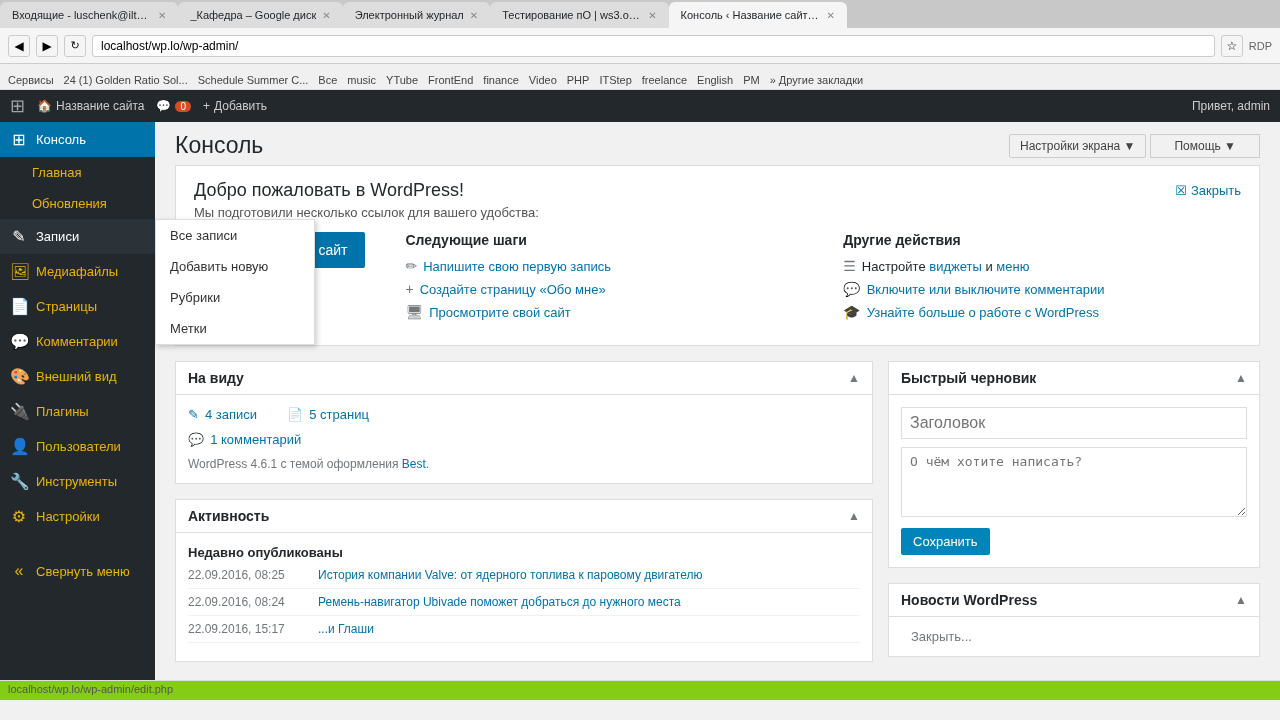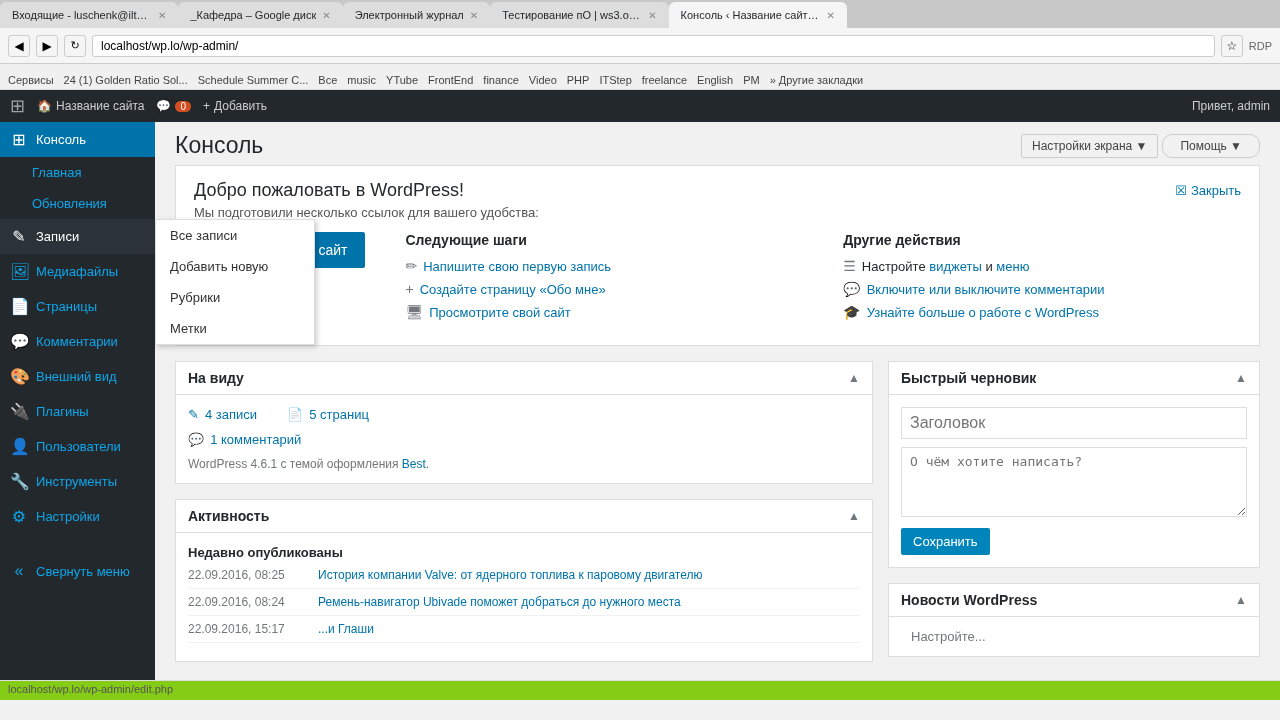--- a/index.html
+++ b/index.html
@@ -26,35 +26,35 @@
     .admin-bar-right { display: flex; align-items: center; gap: 12px; }
     .wp-logo { background: #23282d; color: #9ea3a8; font-size: 18px; }
     .admin-bar-item { display: flex; align-items: center; gap: 4px; color: #ccc; cursor: pointer; }
     .comment-badge { background: #d54e21; color: white; border-radius: 10px; padding: 0 5px; font-size: 10px; }
 
     
     .wp-main { display: flex; flex: 1; }
 
     
     .sidebar { width: 155px; background: #23282d; color: #9ea3a8; min-height: 558px; flex-shrink: 0; }
-    .sidebar-menu-item { display: flex; align-items: center; gap: 8px; padding: 8px 10px; cursor: pointer; font-size: 13px; color: #0ea5e9; position: relative; }
+    .sidebar-menu-item { display: flex; align-items: center; gap: 8px; padding: 8px 10px; cursor: pointer; font-size: 13px; color: #eab308; position: relative; }
     .sidebar-menu-item.active { background: #0073aa; color: #fff; }
     .sidebar-menu-item .menu-icon { width: 18px; text-align: center; font-size: 16px; }
     .sidebar-menu-item .menu-label { font-size: 13px; }
 
     
     .submenu { position: absolute; left: 155px; top: 0; background: #fff; border: 1px solid #ddd; z-index: 1000; min-width: 160px; box-shadow: 2px 2px 5px rgba(0,0,0,0.2); }
     .submenu-item { padding: 8px 14px; cursor: pointer; color: #333; font-size: 13px; white-space: nowrap; display: block; }
 
     
     .content-area { flex: 1; padding: 0; background: #f1f1f1; }
     .content-header { display: flex; justify-content: space-between; align-items: center; padding: 10px 20px 6px 20px; background: #f1f1f1; }
     .content-title { font-size: 23px; font-weight: 400; color: #23282d; }
     .screen-options-btn { background: #f1f1f1; border: 1px solid #ccc; padding: 4px 10px; cursor: pointer; font-size: 12px; color: #444; border-radius: 2px; }
-    .help-btn { background: #f1f1f1; border: 1px solid #ccc; padding: 4px 17px; cursor: pointer; font-size: 12px; color: #444; border-radius: 10px; }
+    .help-btn { background: #f1f1f1; border: 1px solid #ccc; padding: 4px 23px; cursor: pointer; font-size: 12px; color: #444; border-radius: 0; }
     .header-right-btns { display: flex; gap: 4px; }
 
     
     .welcome-box { background: #fff; margin: 0 20px 15px 20px; border: 1px solid #ddd; }
     .welcome-header { display: flex; justify-content: space-between; align-items: center; padding: 14px 18px 0 18px; }
     .welcome-title { font-size: 18px; font-weight: 400; color: #23282d; }
     .close-btn { color: #0073aa; text-decoration: none; font-size: 13px; cursor: pointer; display: flex; align-items: center; gap: 4px; }
     .welcome-subtitle { padding: 4px 18px 12px 18px; color: #555; font-size: 13px; }
     .welcome-actions { display: flex; padding: 0 18px 18px 18px; gap: 40px; }
     .welcome-actions-col { flex: 1; }
@@ -391,21 +391,21 @@
               <button class="save-draft-btn">Сохранить</button>
             </div>
           </div>
 
           <div class="widget-box">
             <div class="widget-header">
               <h3>Новости WordPress</h3>
               <span class="widget-toggle">▲</span>
             </div>
             <div class="widget-body">
-              <span class="news-loading">Настройте...</span>
+              <span class="news-loading">Закрыть...</span>
             </div>
           </div>
 
         </div>
       </div>
 
     </div>
   </div>
 </div>
 

